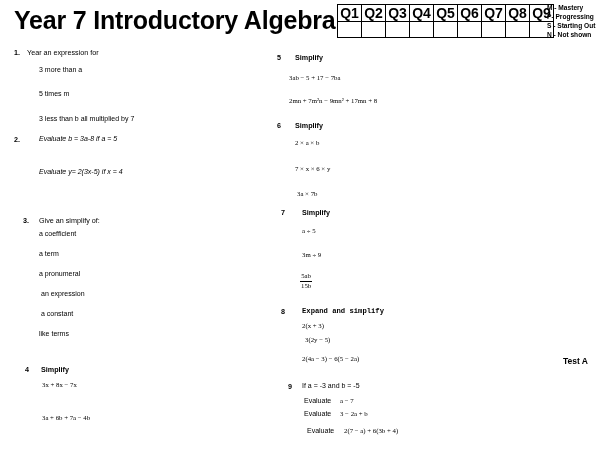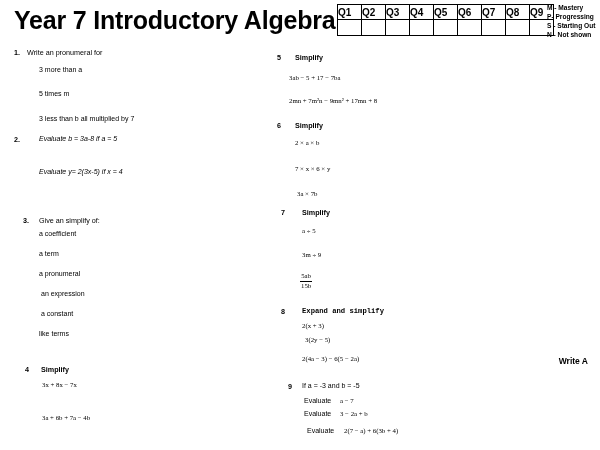--- a/index.html
+++ b/index.html
@@ -47,22 +47,23 @@
     top: 4px;
   }
   table.qgrid {
     border-collapse: collapse;
     border: 1.6px solid #000;
   }
   table.qgrid td {
     border: 1px solid #000;
     width: 23px;
     height: 14px;
+    text-align: center;
     vertical-align: middle;
-    font-size: 10px;
+    font-size: 14px;
     font-weight: bold;
     font-family: "Liberation Sans", sans-serif;
     padding: 0;
   }
   table.qgrid tr.blank td {
     height: 15px;
   }
 
   .legend {
     position: absolute;
@@ -205,21 +206,21 @@
       <div>P- Progressing</div>
       <div>S - Starting Out</div>
       <div>N - Not shown</div>
     </div>
   </div>
 
   <div class="col-left">
 
     <div class="q" style="top:4px;">
       <span class="qnum" style="left:14px;">1.</span>
-      <span class="qhead plain" style="left:27px;">Write an pronumeral for</span>
+      <span class="qhead plain" style="left:27px;">Year an expression for</span>
       <span class="sub" style="left:39px; top:18px;">3 more than a</span>
       <span class="sub" style="left:39px; top:42px;">5 times m</span>
       <span class="sub" style="left:39px; top:67px;">3 less than b all multiplied by 7</span>
     </div>
 
     <div class="q" style="top:91px;">
       <span class="qnum" style="left:14px;">2.</span>
       <span class="italicline" style="left:39px; top:0px;">Evaluate b = 3a-8  if a = 5</span>
       <span class="italicline" style="left:39px; top:33px;">Evaluate y= 2(3x-5)  if x = 4</span>
     </div>
@@ -286,15 +287,15 @@
       <span class="sub" style="left:32px; top:15px;">Evaluate</span>
       <span class="mathline" style="left:68px; top:15px;">a − 7</span>
       <span class="sub" style="left:32px; top:28px;">Evaluate</span>
       <span class="mathline" style="left:68px; top:28px;">3 − 2a + b</span>
       <span class="sub" style="left:35px; top:45px;">Evaluate</span>
       <span class="mathline" style="left:72px; top:45px;">2(7 − a) + 6(3b + 4)</span>
     </div>
 
   </div>
 
-  <div class="footer-test">Write A</div>
+  <div class="footer-test">Test A</div>
 
 </div>
 
 </body></html>

